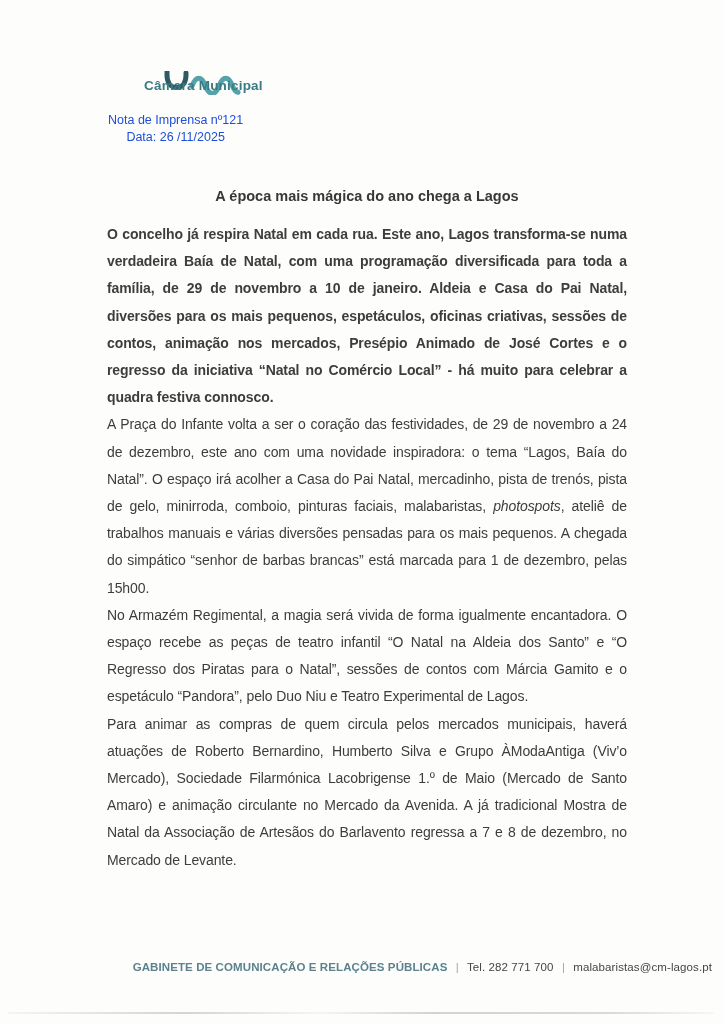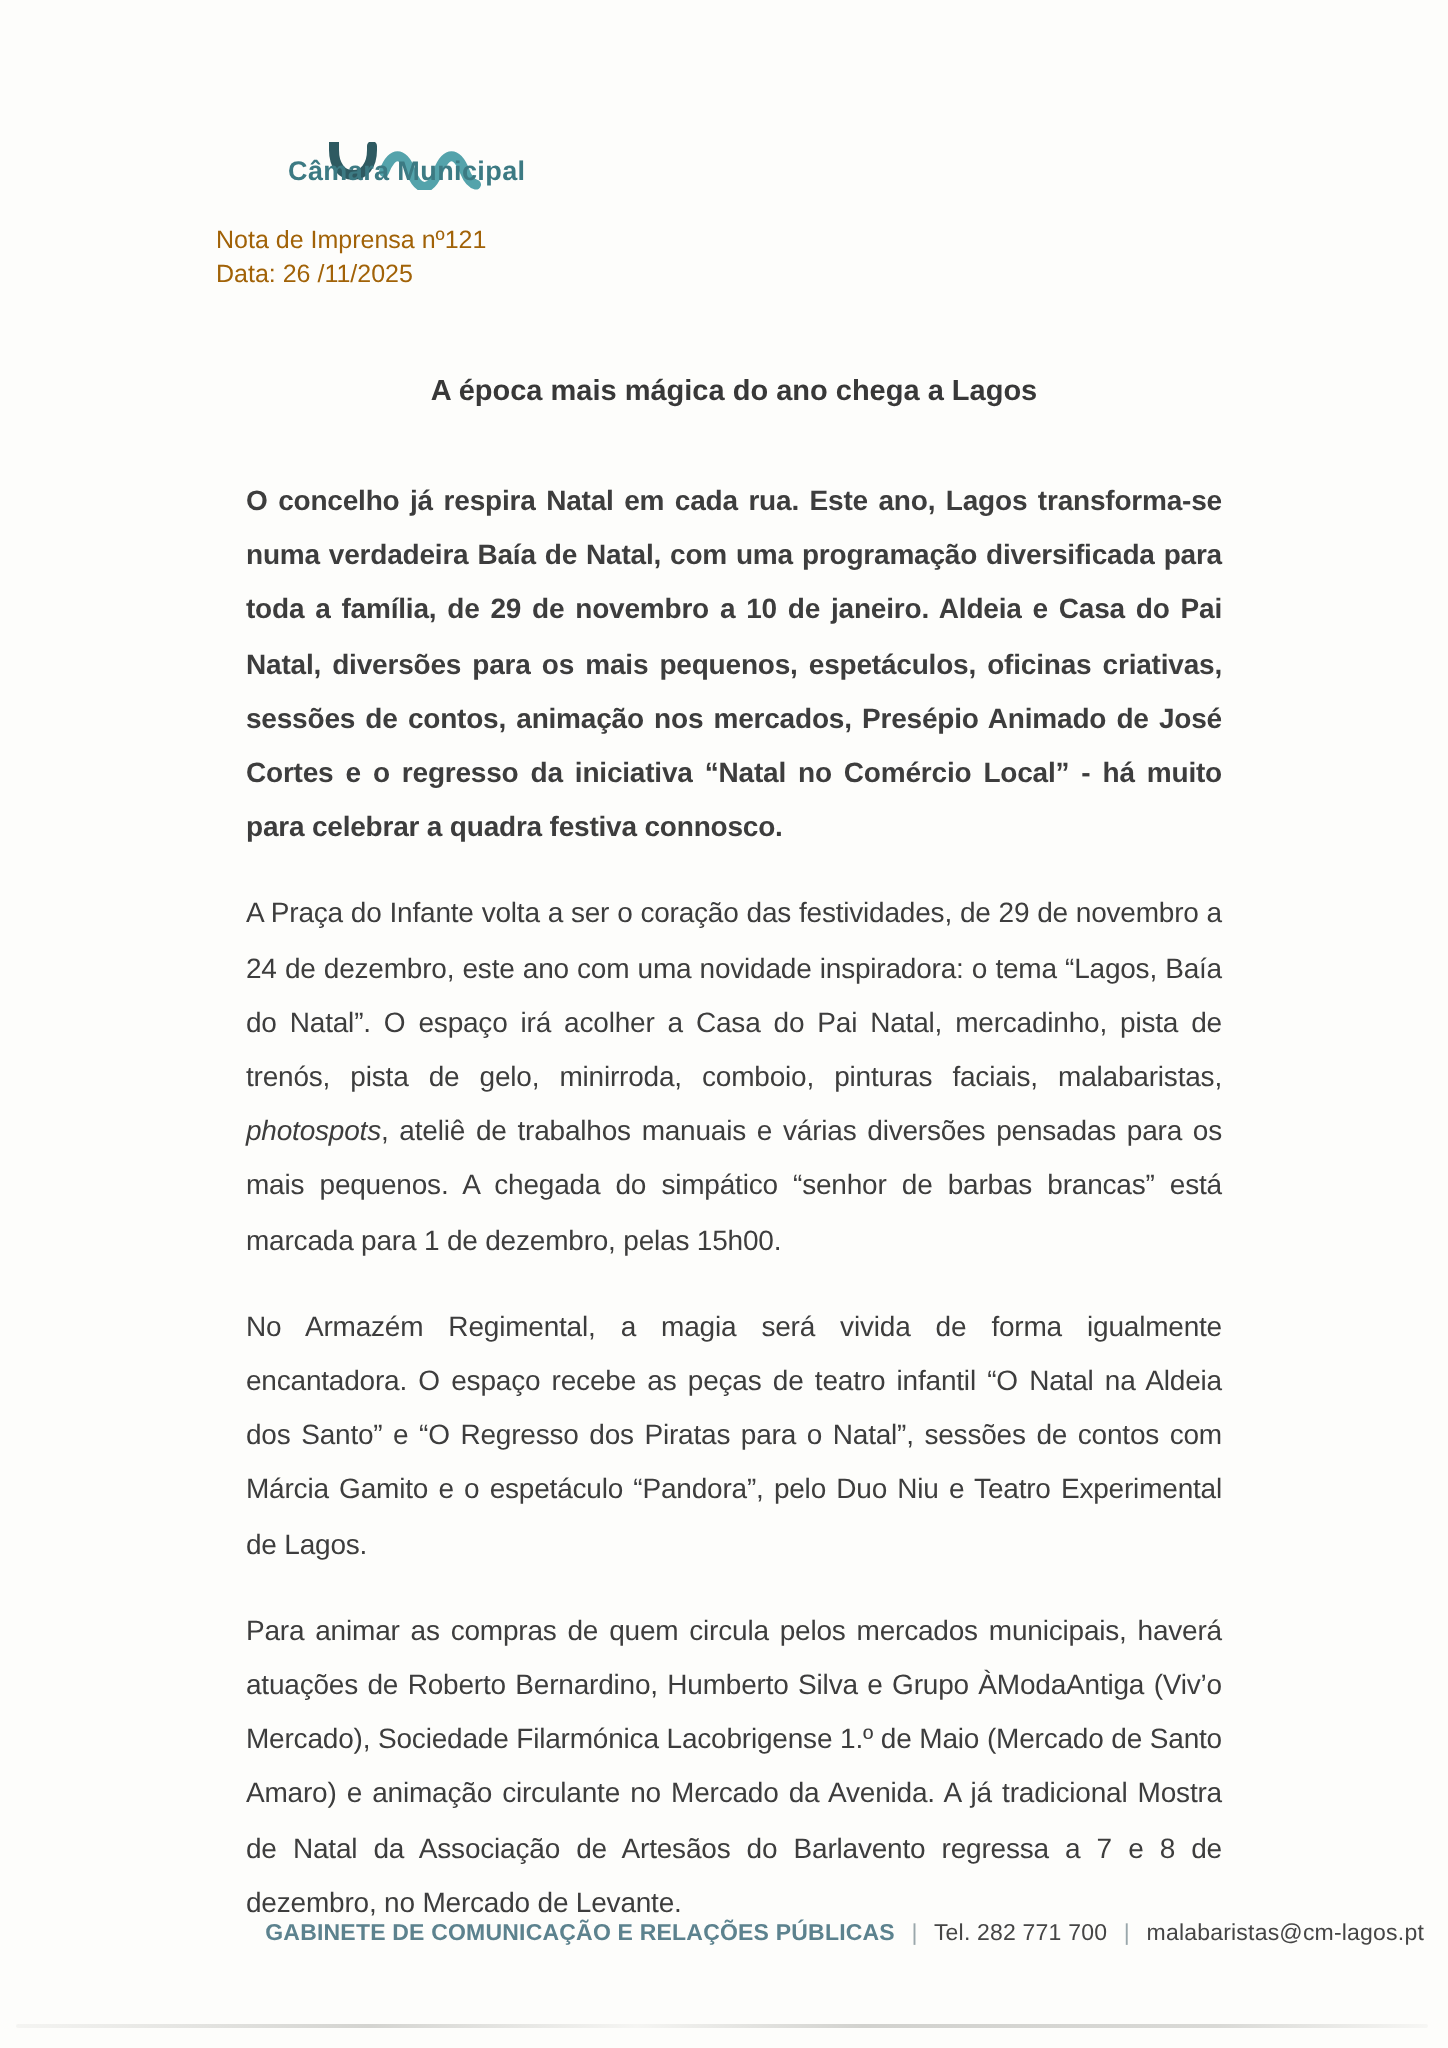--- a/index.html
+++ b/index.html
@@ -52,21 +52,22 @@
     text-align: right;
   }
 
   
   .meta {
     position: absolute;
     left: 108px;
     top: 112px;
     font-size: 12.5px;
     line-height: 16.5px;
-    color: #a16207;
+    color: #1d4ed8;
+    text-align: center;
   }
 
   
   .title {
     position: absolute;
     left: 107px;
     top: 188px;
     width: 520px;
     margin: 0;
     text-align: center;
@@ -81,21 +82,21 @@
     left: 107px;
     top: 221px;
     width: 520px;
     font-size: 14px;
     line-height: 27.2px;
     letter-spacing: -0.1px;
     text-align: justify;
     color: var(--body-text, #3d3d3d);
   }
   .body p {
-    margin: 16px;
+    margin: 0;
   }
   .body p.lead {
     font-weight: bold;
   }
   .body i {
     font-style: italic;
   }
 
   
   .footer {

